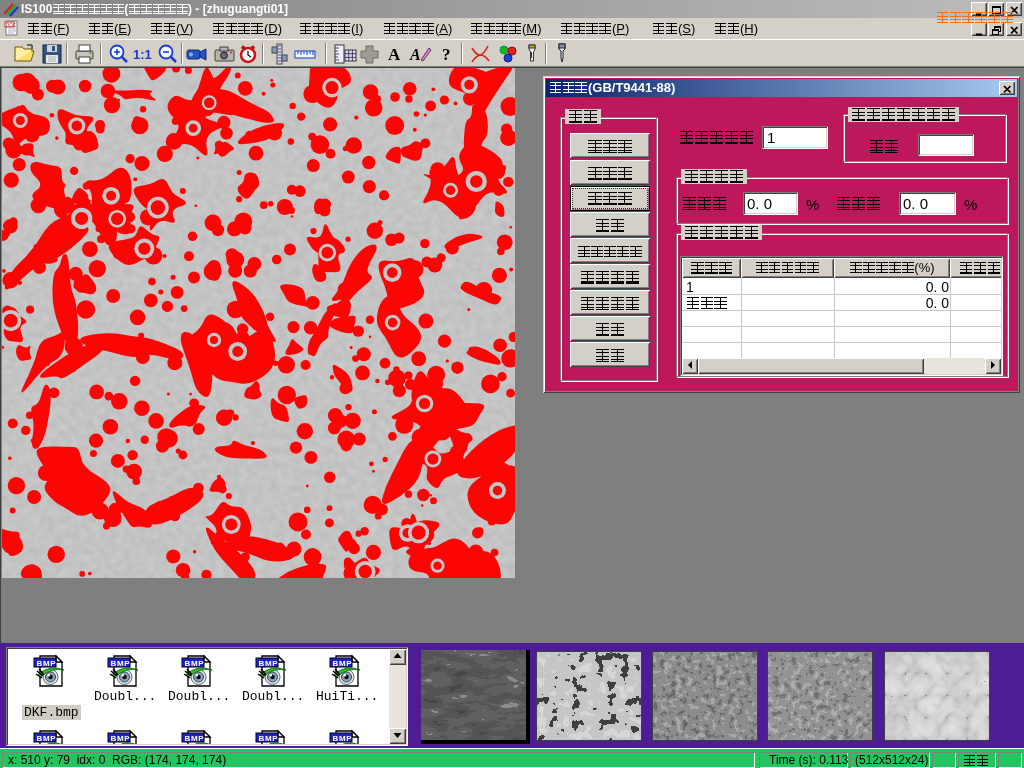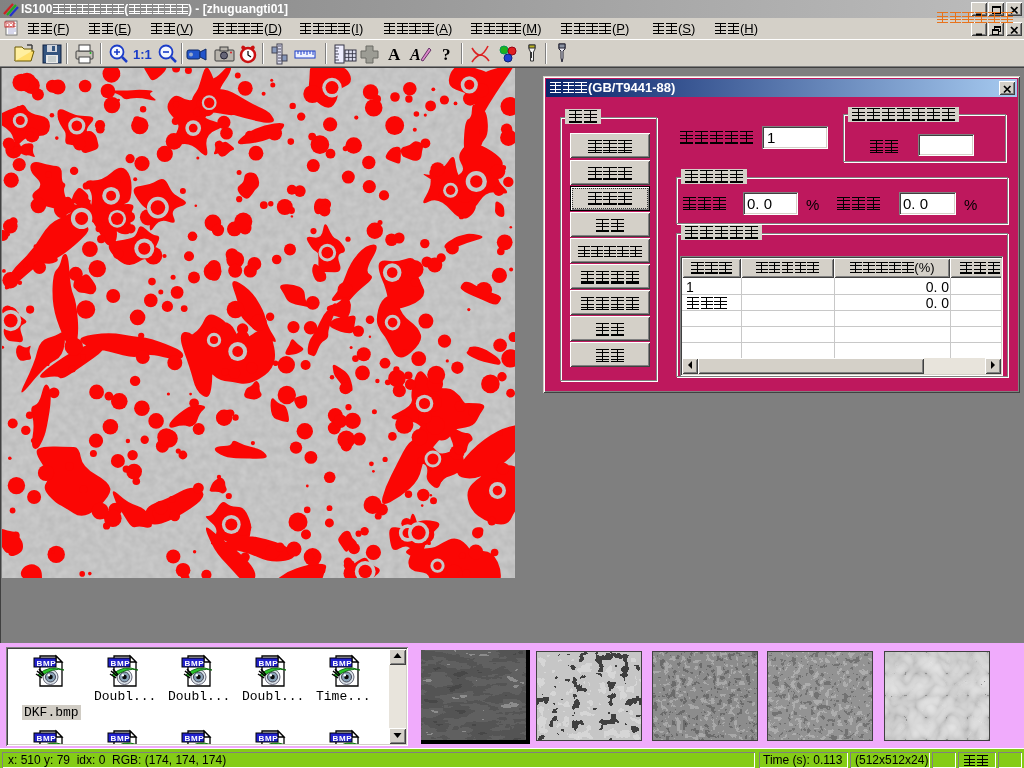--- a/index.html
+++ b/index.html
@@ -706,21 +706,21 @@
               <path d="M9 3 L5 7 L9 11Z" fill="#000"></path>
             </svg></div>
           <div class="abs btn" style="left:303px;top:0;width:16px;height:16px"><svg width="14" height="14" viewBox="0 0 14 14">
               <path d="M5 3 L9 7 L5 11Z" fill="#000"></path>
             </svg></div>
           <div class="abs btn" style="left:16px;top:0;width:226px;height:16px"></div>
         </div>
       </div>
     </div>
   </div>
-<div class="abs" style="left:0;top:643px;width:1024px;height:105px;background:#f0abfc">
+<div class="abs" style="left:0;top:643px;width:1024px;height:105px;background:#4c1d95">
     <div class="abs" style="left:6px;top:4px;width:402px;height:99px;background:#fff;box-shadow:inset 1px 1px 0 #808080,inset -1px -1px 0 #fff,inset 2px 2px 0 #404040,inset -2px -2px 0 #d4d0c8">
       <div class="abs" style="left:2px;top:2px;right:2px;bottom:2px;overflow:hidden">
         <div class="abs" style="left:25px;top:5px"><svg width="34" height="34" viewBox="0 0 34 34">
 <path d="M7 2 H23 L29 8 V32 H7 Z" fill="#fff" stroke="#000" stroke-width="1.3"></path>
 <path d="M23 2 L23 8 H29 Z" fill="#fff" stroke="#000" stroke-width="1.3"></path>
 <circle cx="17.5" cy="23" r="7.5" fill="#dfe8ee" stroke="#667"></circle>
 <circle cx="17.5" cy="23" r="5" fill="#8aa3b8" stroke="#445"></circle>
 <circle cx="17.5" cy="23" r="2.3" fill="#0a0a0a"></circle>
 <circle cx="15.8" cy="21.2" r="1.2" fill="#fff"></circle>
 <path d="M5 21 Q16 10 31 16 Q20 13 7 23 Z" fill="#2bc42b" stroke="#0a650a" stroke-width="0.9"></path>
@@ -821,21 +821,21 @@
 <path d="M23 2 L23 8 H29 Z" fill="#fff" stroke="#000" stroke-width="1.3"></path>
 <circle cx="17.5" cy="23" r="7.5" fill="#dfe8ee" stroke="#667"></circle>
 <circle cx="17.5" cy="23" r="5" fill="#8aa3b8" stroke="#445"></circle>
 <circle cx="17.5" cy="23" r="2.3" fill="#0a0a0a"></circle>
 <circle cx="15.8" cy="21.2" r="1.2" fill="#fff"></circle>
 <path d="M5 21 Q16 10 31 16 Q20 13 7 23 Z" fill="#2bc42b" stroke="#0a650a" stroke-width="0.9"></path>
 <path d="M3 20 l6 4 M4 17 l6 5 M6 15 l5 6" stroke="#000" stroke-width="1.5"></path>
 <rect x="1" y="4" width="22" height="9" fill="#2222cc" stroke="#000"></rect>
 <text x="3.5" y="11.5" font-size="8" font-weight="bold" fill="#fff" font-family="Liberation Sans" letter-spacing="0.6">BMP</text>
 </svg></div>
-        <div class="abs" style="left:306px;top:40px;font-family:'Liberation Mono',monospace;font-size:13px;padding:0 2px;white-space:nowrap">Time...</div>
+        <div class="abs" style="left:306px;top:40px;font-family:'Liberation Mono',monospace;font-size:13px;padding:0 2px;white-space:nowrap">HuiTi...</div>
         <div class="abs" style="left:321px;top:80px"><svg width="34" height="34" viewBox="0 0 34 34">
 <path d="M7 2 H23 L29 8 V32 H7 Z" fill="#fff" stroke="#000" stroke-width="1.3"></path>
 <path d="M23 2 L23 8 H29 Z" fill="#fff" stroke="#000" stroke-width="1.3"></path>
 <circle cx="17.5" cy="23" r="7.5" fill="#dfe8ee" stroke="#667"></circle>
 <circle cx="17.5" cy="23" r="5" fill="#8aa3b8" stroke="#445"></circle>
 <circle cx="17.5" cy="23" r="2.3" fill="#0a0a0a"></circle>
 <circle cx="15.8" cy="21.2" r="1.2" fill="#fff"></circle>
 <path d="M5 21 Q16 10 31 16 Q20 13 7 23 Z" fill="#2bc42b" stroke="#0a650a" stroke-width="0.9"></path>
 <path d="M3 20 l6 4 M4 17 l6 5 M6 15 l5 6" stroke="#000" stroke-width="1.5"></path>
 <rect x="1" y="4" width="22" height="9" fill="#2222cc" stroke="#000"></rect>
@@ -915,19 +915,19 @@
     <div class="abs" style="left:652px;top:8px;width:106px;height:90px;border:1px solid #404040"><svg width="104" height="88">
         <rect width="104" height="88" fill="#999" filter="url(#t3)"></rect>
       </svg></div>
     <div class="abs" style="left:767px;top:8px;width:106px;height:90px;border:1px solid #404040"><svg width="104" height="88">
         <rect width="104" height="88" fill="#999" filter="url(#t4)"></rect>
       </svg></div>
     <div class="abs" style="left:884px;top:8px;width:106px;height:90px;border:1px solid #404040"><svg width="104" height="88">
         <rect width="104" height="88" fill="#999" filter="url(#t5)"></rect>
       </svg></div>
   </div>
-<div class="abs" style="left:0;top:748px;width:1024px;height:20px;background:#84cc16;border-top:1px solid #fff;font-size:12px">
+<div class="abs" style="left:0;top:748px;width:1024px;height:20px;background:#22c55e;border-top:1px solid #fff;font-size:12px">
     <div class="abs" style="left:2px;top:3px;width:753px;height:16px;box-shadow:inset 1px 1px 0 #808080,inset -1px -1px 0 #fff;padding:1px 6px;white-space:nowrap">x: 510 y: 79&nbsp; idx: 0&nbsp; RGB: (174, 174, 174)</div>
-    <div class="abs" style="left:759px;top:3px;width:89px;font-size:12px;height:16px;box-shadow:inset 1px 1px 0 #808080,inset -1px -1px 0 #fff;padding:1px 4px;white-space:nowrap;overflow:hidden">Time (s): 0.113</div>
+    <div class="abs" style="left:759px;top:3px;width:89px;font-size:12px;height:16px;box-shadow:inset 1px 1px 0 #808080,inset -1px -1px 0 #fff;padding:1px 10px;white-space:nowrap;overflow:hidden">Time (s): 0.113</div>
     <div class="abs" style="left:850px;top:3px;width:80px;height:16px;box-shadow:inset 1px 1px 0 #808080,inset -1px -1px 0 #fff;padding:1px 5px">(512x512x24)</div>
     <div class="abs" style="left:932px;top:3px;width:24px;height:16px;box-shadow:inset 1px 1px 0 #808080,inset -1px -1px 0 #fff"></div>
     <div class="abs" style="left:958px;top:3px;width:38px;height:16px;box-shadow:inset 1px 1px 0 #808080,inset -1px -1px 0 #fff;padding:1px 5px;font-size:13px"><i class="z"></i><i class="z"></i></div>
     <div class="abs" style="left:998px;top:3px;width:24px;height:16px;box-shadow:inset 1px 1px 0 #808080,inset -1px -1px 0 #fff"></div>
   </div>
 </body></html>

